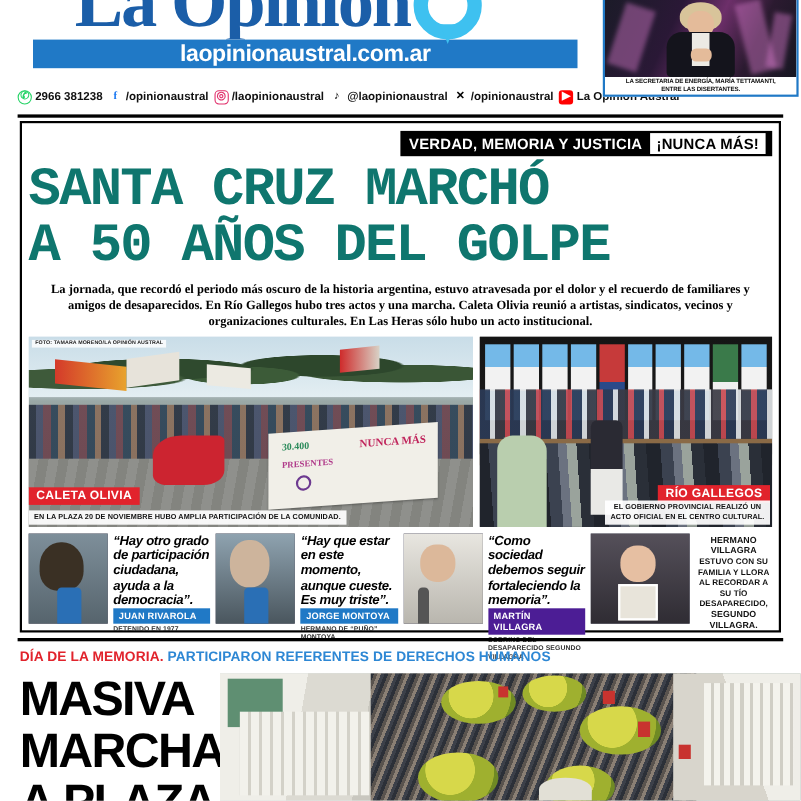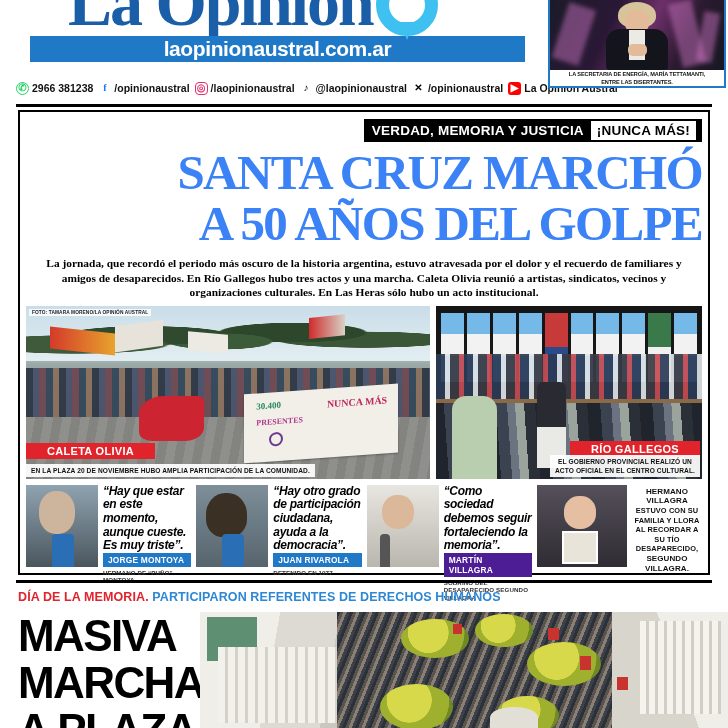--- a/index.html
+++ b/index.html
@@ -66,37 +66,37 @@
   .mainbox { position:absolute; left:18px; top:110px; width:692px; height:465px;
     border:2.5px solid #000; background:#fff; padding:5px 6px; }
 
   .kicker { display:flex; justify-content:flex-end; margin-top:2px; }
   .kicker-inner { display:inline-flex; align-items:stretch; background:#000; padding:2px 6px; }
   .kicker-a { color:#fff; font-size:13.5px; font-weight:bold; letter-spacing:.2px;
     padding:2px 7px 2px 2px; }
   .kicker-b { background:#fff; color:#000; font-size:13.5px; font-weight:bold;
     padding:2px 6px; letter-spacing:.2px; }
 
-  .headline { text-align:right; font-size:49px; line-height:51px; font-weight:bold;
-    letter-spacing:-1.6px; color:#3b82f6; margin-top:5px; font-family:Liberation Serif, serif; }
+  .headline { text-align:left; font-size:49px; line-height:51px; font-weight:bold;
+    letter-spacing:-1.6px; color:#0f766e; margin-top:5px; font-family:Liberation Mono, monospace; }
 
   .standfirst { margin:7px 8px 0; text-align:center; font-size:11.4px; line-height:14.6px;
     font-weight:bold; color:#000; font-family:"Liberation Serif", serif; }
 
   
   .photorow { display:flex; gap:6px; margin-top:6px; height:173px; }
   .ph { position:relative; overflow:hidden; }
   .ph-main { flex:0 0 404px; }
   .ph-side { flex:1; }
 
   .credit { position:absolute; left:3px; top:3px; z-index:5; background:rgba(255,255,255,.82);
     font-size:4.8px; font-weight:bold; padding:1px 3px; color:#222; letter-spacing:.1px; }
 
   .loc-tag { position:absolute; z-index:6; background:#e1232c; color:#fff;
-    font-size:11px; font-weight:bold; padding:2px 21px; letter-spacing:.3px; }
+    font-size:11px; font-weight:bold; padding:2px 7px; letter-spacing:.3px; }
   .loc-sub { position:absolute; z-index:6; background:rgba(255,255,255,.93); color:#111;
     font-size:6.6px; font-weight:bold; padding:2px 5px; letter-spacing:.1px; line-height:9px; }
 
   
   .scene1 { position:absolute; inset:0; background:linear-gradient(#bcd3e0 0%,#cfe0e8 22%,#9aa8a6 34%,#8d8e8a 60%,#8a8b88 100%); }
   .sky1 { position:absolute; left:0; top:0; right:0; height:32%;
     background:linear-gradient(#c9dde8,#e3eef2); }
   .trees1 { position:absolute; left:0; top:2%; right:0; height:34%;
     background:radial-gradient(ellipse at 12% 60%,#3e5a3a 0 18%,transparent 19%),
                radial-gradient(ellipse at 30% 45%,#2f4a2e 0 20%,transparent 21%),
@@ -351,39 +351,39 @@
           <div>EL GOBIERNO PROVINCIAL REALIZÓ UN</div>
           <div>ACTO OFICIAL EN EL CENTRO CULTURAL.</div>
         </div>
       </div>
     </div>
 
     <div class="quotes">
 
       <div class="qcell">
         <div class="qphoto">
+          <div class="p-man1"></div>
+            <div class="p-mic"></div>
+        </div>
+        <div class="qtext">
+          <div class="qquote">“Hay otro grado de participación ciudadana, ayuda a la democracia”.</div>
+          <div class="qname">JUAN RIVAROLA</div>
+          <div class="qrole">DETENIDO EN 1977</div>
+        </div>
+      </div>
+
+      <div class="qcell">
+        <div class="qphoto">
           <div class="p-man2"></div>
             <div class="p-mic"></div>
         </div>
         <div class="qtext">
           <div class="qquote">“Hay que estar en este momento, aunque cueste. Es muy triste”.</div>
           <div class="qname">JORGE MONTOYA</div>
           <div class="qrole">HERMANO DE “PUÑO” MONTOYA</div>
-        </div>
-      </div>
-
-      <div class="qcell">
-        <div class="qphoto">
-          <div class="p-man1"></div>
-            <div class="p-mic"></div>
-        </div>
-        <div class="qtext">
-          <div class="qquote">“Hay otro grado de participación ciudadana, ayuda a la democracia”.</div>
-          <div class="qname">JUAN RIVAROLA</div>
-          <div class="qrole">DETENIDO EN 1977</div>
         </div>
       </div>
 
       <div class="qcell">
         <div class="qphoto">
           <div class="p-man3"></div>
             <div class="p-mic" style="background:#555;left:18%;width:14%"></div>
         </div>
         <div class="qtext">
           <div class="qquote">“Como sociedad debemos seguir fortaleciendo la memoria”.</div>

